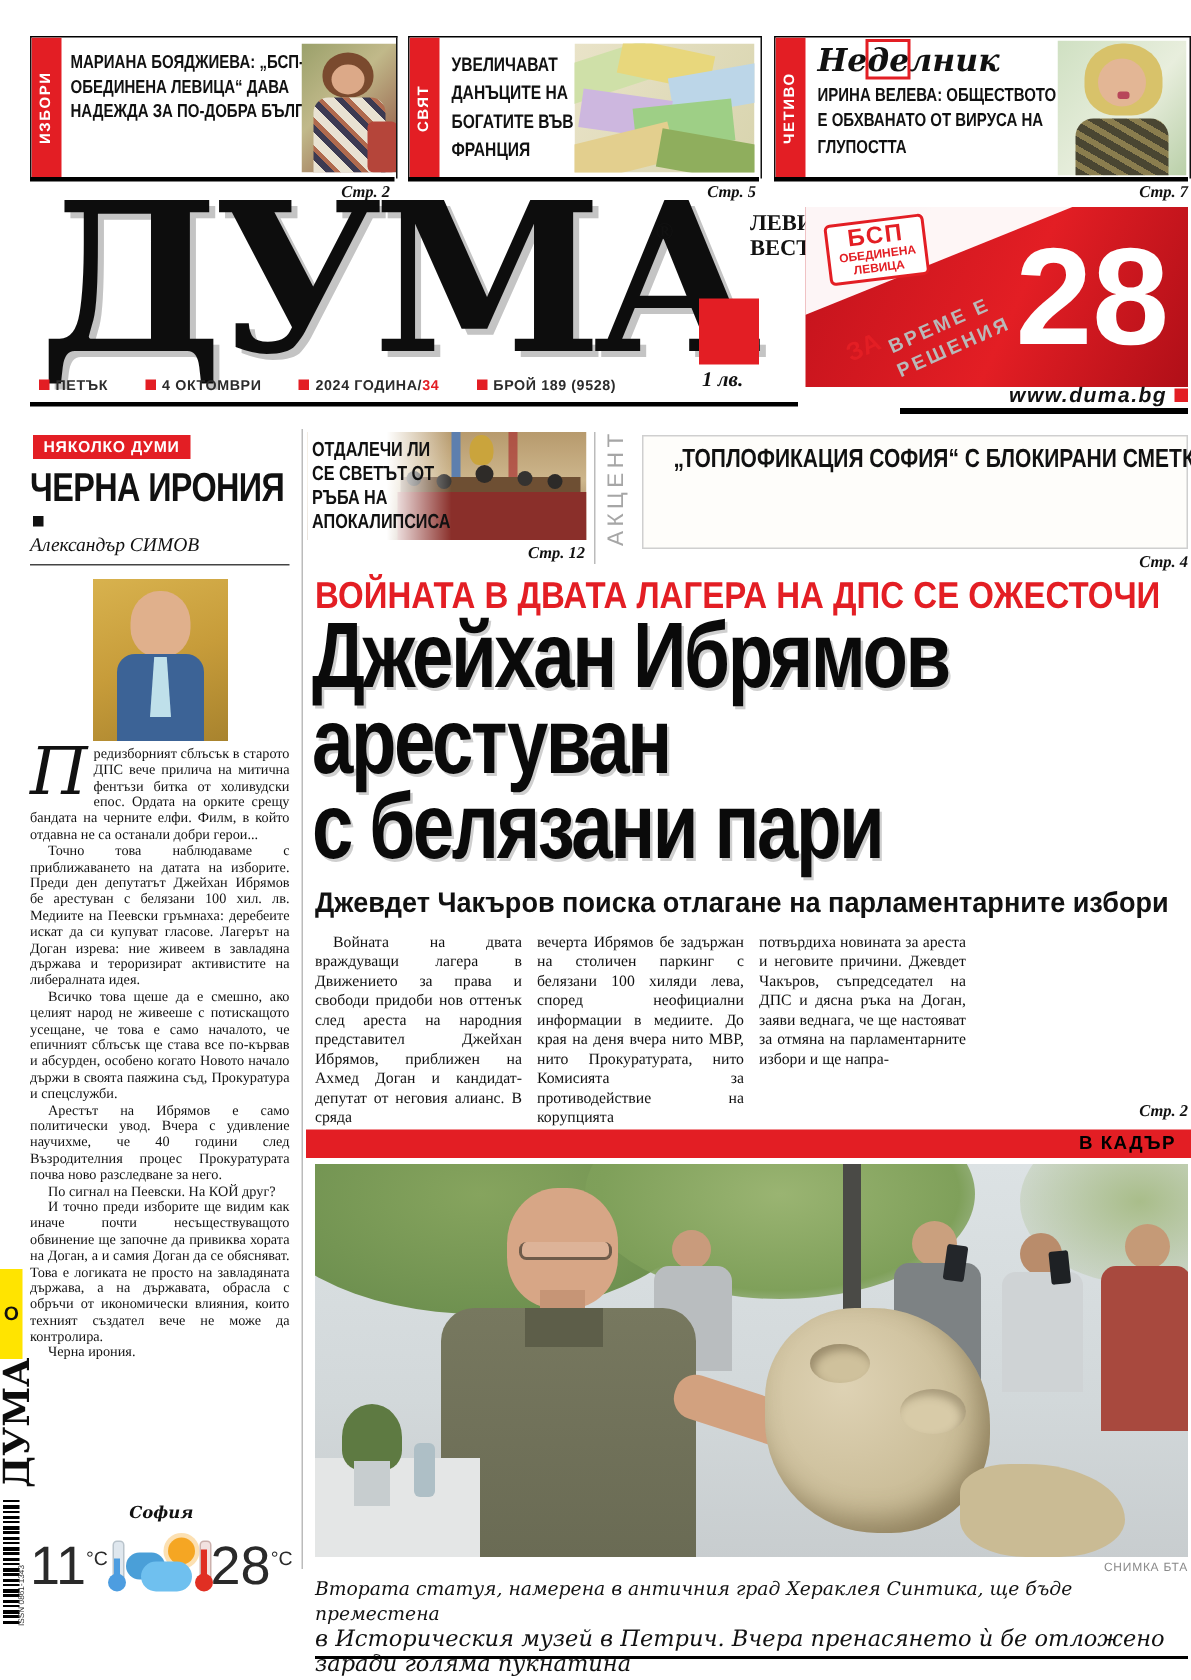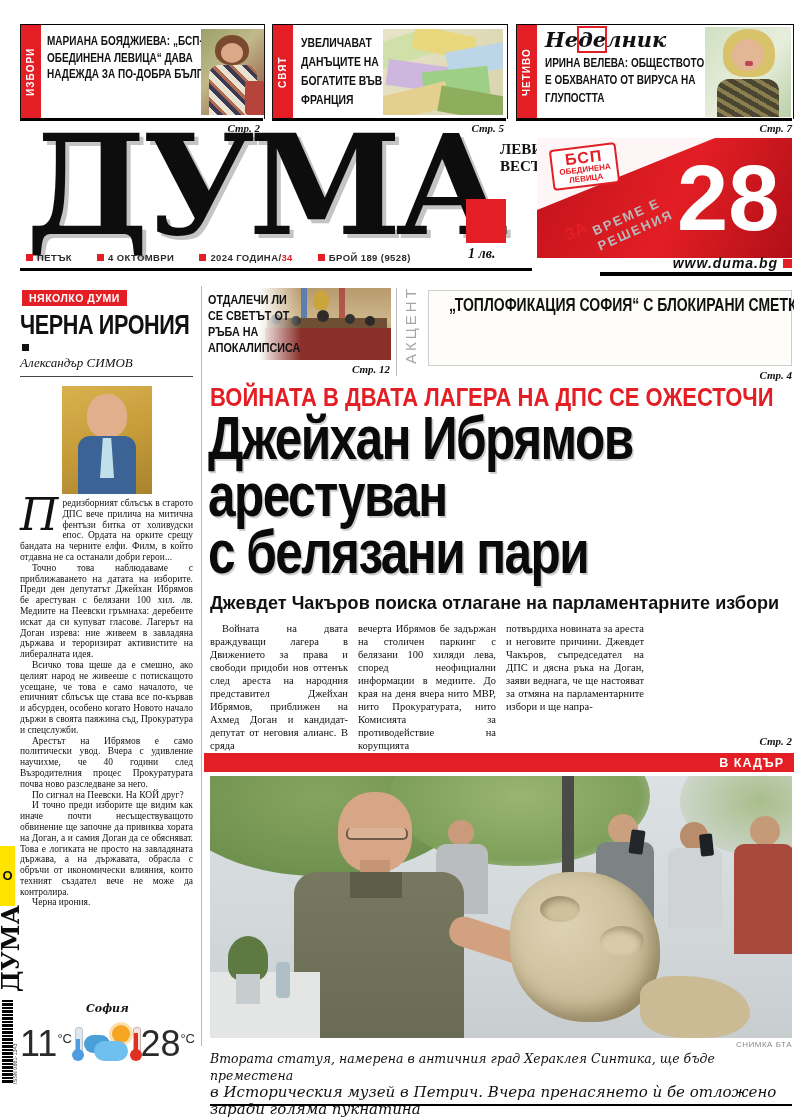--- a/index.html
+++ b/index.html
@@ -165,21 +165,21 @@
   <div class="abs" style="left:210px;top:592px;">
     <div class="sans" style="font-weight:bold;font-size:19px;white-space:nowrap;transform:scaleX(0.95);transform-origin:0 0;">Джевдет Чакъров поиска отлагане на парламентарните избори</div>
   </div>
   <div class="abs" style="left:210px;top:622px;width:582px;display:flex;gap:10px;">
     <div class="just serif" style="width:138px;font-size:10.5px;line-height:13px;text-indent:12px;">Войната на двата враждуващи лагера в Движението за права и свободи придоби нов оттенък след ареста на народния представител Джейхан Ибрямов, приближен на Ахмед Доган и кандидат-депутат от неговия алианс. В сряда</div>
     <div class="just serif" style="width:138px;font-size:10.5px;line-height:13px;">вечерта Ибрямов бе задържан на столичен паркинг с белязани 100 хиляди лева, според неофициални информации в медиите. До края на деня вчера нито МВР, нито Прокуратурата, нито Комисията за противодействие на корупцията</div>
     <div class="just serif" style="width:138px;font-size:10.5px;line-height:13px;">потвърдиха новината за ареста и неговите причини. Джевдет Чакъров, съпредседател на ДПС и дясна ръка на Доган, заяви веднага, че ще настояват за отмяна на парламентарните избори и ще напра-</div>
   </div>
   <div class="abs pageref" style="left:672px;top:735px;width:120px;">Стр. 2</div>
 
-  <div class="abs" style="left:204px;top:753px;width:590px;height:19px;background:#e31e24;color:#ffffff;text-align:right;">
+  <div class="abs" style="left:204px;top:753px;width:590px;height:19px;background:#e31e24;color:#000000;text-align:right;">
     <span class="sans" style="font-weight:bold;font-size:12.5px;line-height:19px;letter-spacing:1px;margin-right:10px;">В КАДЪР</span>
   </div>
 
   <div class="photo" style="left:210px;top:776px;width:582px;height:262px;">
     <div class="shape" style="inset:0;background:linear-gradient(180deg,#dce2e4 0%,#d2d8da 60%,#c8cdcf 100%);"></div>
 
     <div class="shape" style="left:-40px;top:-60px;width:300px;height:160px;border-radius:50%;background:radial-gradient(#86a45e,#6f9150 70%,rgba(111,145,80,0));"></div>
     <div class="shape" style="left:180px;top:-50px;width:260px;height:140px;border-radius:50%;background:radial-gradient(#9ab472,#7fa05a 65%,rgba(127,160,90,0));"></div>
     <div class="shape" style="left:470px;top:-30px;width:160px;height:110px;border-radius:50%;background:radial-gradient(#a9bd8a,rgba(169,189,138,0));"></div>
 

